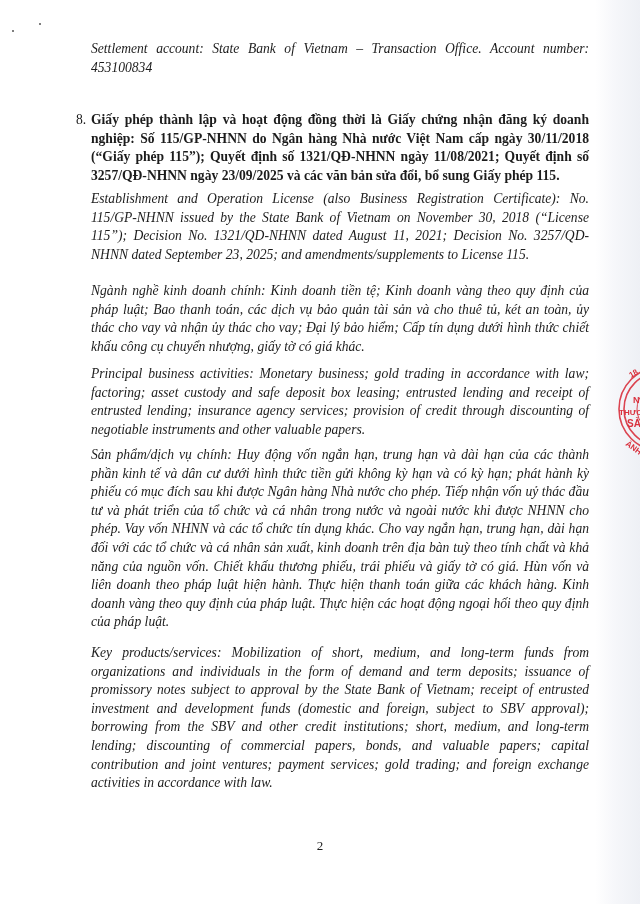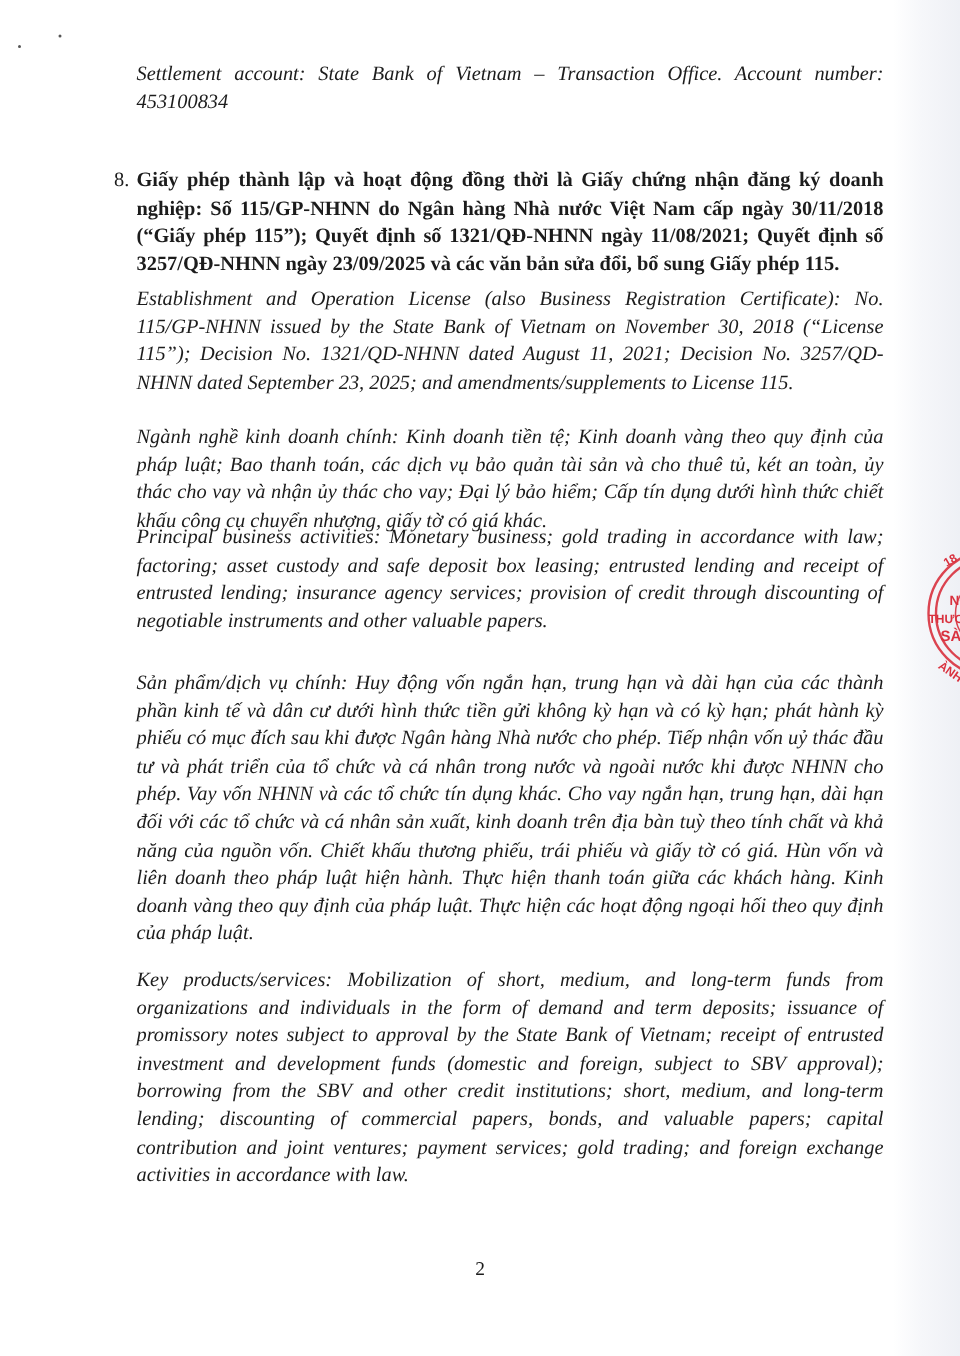--- a/index.html
+++ b/index.html
@@ -67,21 +67,21 @@
 
   <p class="para it" style="top:40px;">Settlement account: State Bank of Vietnam – Transaction Office. Account number: 453100834</p>
 
   <span class="item-num" style="top:111px;">8.</span>
   <p class="para" style="top:111px;font-weight:bold;">Giấy phép thành lập và hoạt động đồng thời là Giấy chứng nhận đăng ký doanh nghiệp: Số 115/GP-NHNN do Ngân hàng Nhà nước Việt Nam cấp ngày 30/11/2018 (“Giấy phép 115”); Quyết định số 1321/QĐ-NHNN ngày 11/08/2021; Quyết định số 3257/QĐ-NHNN ngày 23/09/2025 và các văn bản sửa đổi, bổ sung Giấy phép 115.</p>
 
   <p class="para it" style="top:190px;">Establishment and Operation License (also Business Registration Certificate): No. 115/GP-NHNN issued by the State Bank of Vietnam on November 30, 2018 (“License 115”); Decision No. 1321/QD-NHNN dated August 11, 2021; Decision No. 3257/QD-NHNN dated September 23, 2025; and amendments/supplements to License 115.</p>
 
   <p class="para it" style="top:270px;margin-top:12px;">Ngành nghề kinh doanh chính: Kinh doanh tiền tệ; Kinh doanh vàng theo quy định của pháp luật; Bao thanh toán, các dịch vụ bảo quản tài sản và cho thuê tủ, két an toàn, ủy thác cho vay và nhận ủy thác cho vay; Đại lý bảo hiểm; Cấp tín dụng dưới hình thức chiết khấu công cụ chuyển nhượng, giấy tờ có giá khác.</p>
 
-  <p class="para it" style="top:349px;">Principal business activities: Monetary business; gold trading in accordance with law; factoring; asset custody and safe deposit box leasing; entrusted lending and receipt of entrusted lending; insurance agency services; provision of credit through discounting of negotiable instruments and other valuable papers.</p>
+  <p class="para it" style="top:365px;">Principal business activities: Monetary business; gold trading in accordance with law; factoring; asset custody and safe deposit box leasing; entrusted lending and receipt of entrusted lending; insurance agency services; provision of credit through discounting of negotiable instruments and other valuable papers.</p>
 
   <p class="para it" style="top:446px;">Sản phẩm/dịch vụ chính: Huy động vốn ngắn hạn, trung hạn và dài hạn của các thành phần kinh tế và dân cư dưới hình thức tiền gửi không kỳ hạn và có kỳ hạn; phát hành kỳ phiếu có mục đích sau khi được Ngân hàng Nhà nước cho phép. Tiếp nhận vốn uỷ thác đầu tư và phát triển của tổ chức và cá nhân trong nước và ngoài nước khi được NHNN cho phép. Vay vốn NHNN và các tổ chức tín dụng khác. Cho vay ngắn hạn, trung hạn, dài hạn đối với các tổ chức và cá nhân sản xuất, kinh doanh trên địa bàn tuỳ theo tính chất và khả năng của nguồn vốn. Chiết khấu thương phiếu, trái phiếu và giấy tờ có giá. Hùn vốn và liên doanh theo pháp luật hiện hành. Thực hiện thanh toán giữa các khách hàng. Kinh doanh vàng theo quy định của pháp luật. Thực hiện các hoạt động ngoại hối theo quy định của pháp luật.</p>
 
   <p class="para it" style="top:644px;">Key products/services: Mobilization of short, medium, and long-term funds from organizations and individuals in the form of demand and term deposits; issuance of promissory notes subject to approval by the State Bank of Vietnam; receipt of entrusted investment and development funds (domestic and foreign, subject to SBV approval); borrowing from the SBV and other credit institutions; short, medium, and long-term lending; discounting of commercial papers, bonds, and valuable papers; capital contribution and joint ventures; payment services; gold trading; and foreign exchange activities in accordance with law.</p>
 
   <div class="page-number">2</div>
 
   <svg class="stamp" viewBox="0 0 70 112">
     <g fill="none" stroke="#d9313e" stroke-width="1.6" opacity="0.9">
       <circle cx="44" cy="56" r="42"></circle>

